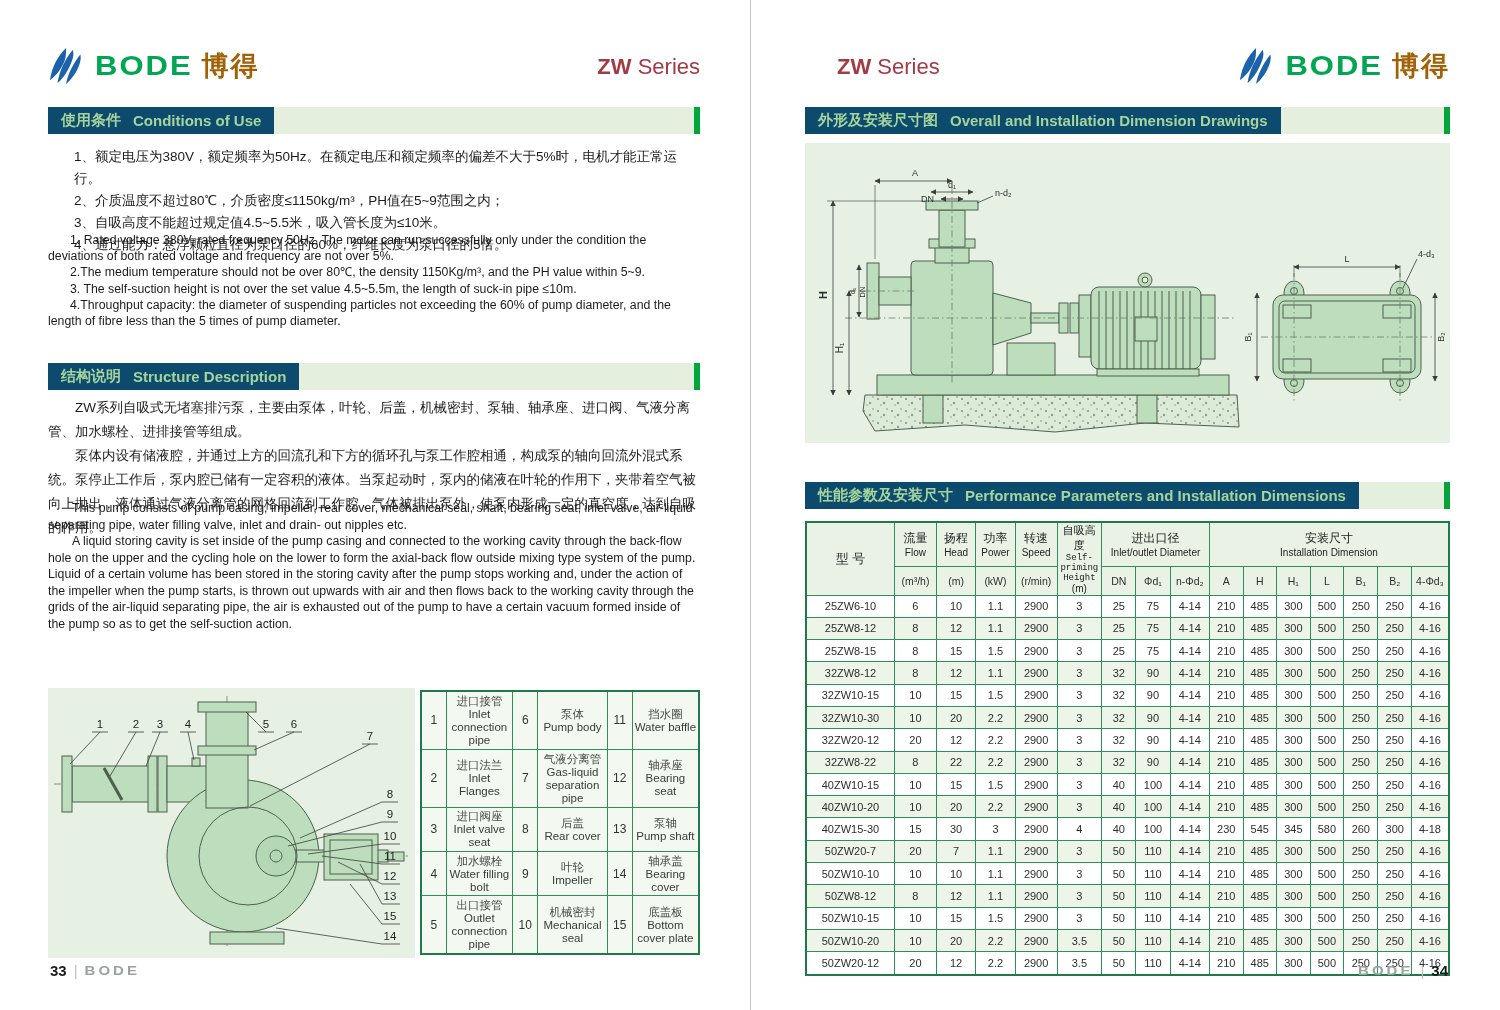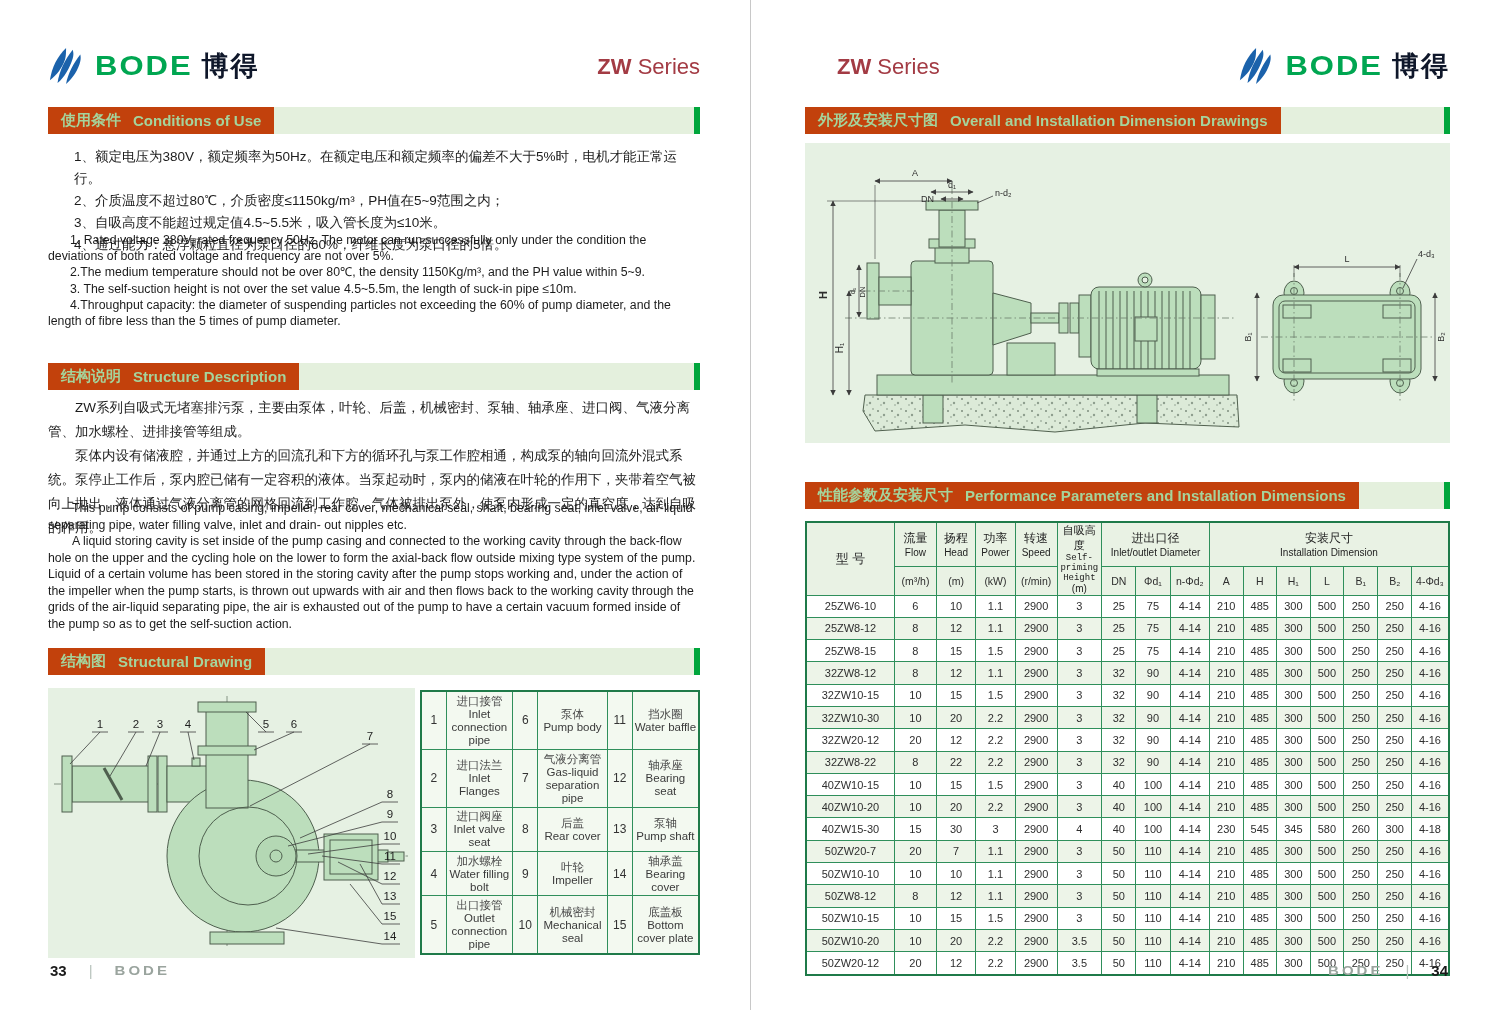--- a/index.html
+++ b/index.html
@@ -8,28 +8,28 @@
   .page-divider{position:absolute;left:750px;top:0;width:1px;height:1010px;background:#c8c8c8;}
   .page{position:absolute;top:0;height:714px;}
   .lp{left:48px;width:652px;}
   .rp{left:805px;width:645px;}
 
   
   .phead{position:absolute;top:46px;left:0;right:0;height:44px;}
   .brand{display:flex;align-items:center;gap:9px;}
   .brand.right{position:absolute;right:0;top:0;}
   .wordmark{font-weight:800;font-size:31px;color:#00a651;letter-spacing:2px;transform:scaleY(.92);}
-  .brand-cn{font-weight:800;font-size:27px;color:#0f172a;letter-spacing:2px;}
+  .brand-cn{font-weight:800;font-size:27px;color:#a16207;letter-spacing:2px;}
   .series{font-size:22px;color:#a33b44;position:absolute;top:8px;}
   .series.atright{right:0;} .series.atleft{left:0;}
   .series b{font-weight:800;margin-left:32px;}
 
   
   .bar{position:absolute;left:0;right:0;height:27px;display:flex;}
-  .bar-label{background:#c2410c;color:#a5d49c;display:flex;align-items:center;gap:12px;
+  .bar-label{background:#0c4a6e;color:#a5d49c;display:flex;align-items:center;gap:12px;
              padding:0 13px;font-weight:bold;font-size:15px;white-space:nowrap;}
   .bar-fill{flex:1;background:#e4f0dd;}
   .bar-end{width:6px;background:#00a63c;}
 
   
   .cond-cn{position:absolute;left:0;right:0;top:146px;}
   .cond-cn div{font-size:13.5px;line-height:22px;color:#1c1c1c;padding-left:26px;}
   .cond-en{position:absolute;left:0;right:0;top:232px;}
   .cond-en p{margin:0;font-size:12.3px;line-height:16.2px;color:#1c1c1c;text-indent:22px;}
 
@@ -59,21 +59,21 @@
   .perf .hcn{font-size:12px;color:#222;}
   .perf .hen{font-size:10px;color:#222;line-height:11.5px;}
   .perf .hsm{font-size:9px;line-height:10px;font-family:Liberation Mono, monospace;}
   .perf .model-h{font-size:13px;}
   .perf thead tr:first-child th{height:37px;}
   .perf thead tr:last-child td{height:23px;font-size:10.5px;background:#e9f2e4;}
   .perf tbody td{height:21.3px;font-size:11px;background:#fff;}
   .perf tbody tr:nth-child(even) td{background:#edf4e8;}
 
   
-  .foot{position:absolute;top:962px;font-size:15px;display:flex;align-items:center;gap:22px;}
+  .foot{position:absolute;top:962px;font-size:15px;display:flex;align-items:center;gap:7px;}
   .foot-l{left:2px;} .foot-r{right:2px;}
   .foot .num{font-weight:800;color:#1a1a1a;}
   .foot .sep{color:#b9c4bd;}
   .foot .foot-brand{color:#9aa49e;font-weight:800;letter-spacing:3px;transform:scaleY(.9);font-size:15px;}
 
   
   svg text{font-family:"Liberation Sans",sans-serif;}
   .fillg{fill:#bcdebc;stroke:#4e5f4e;stroke-width:1;}
   .fillg2{fill:#b4d8b4;stroke:#4e5f4e;stroke-width:1;}
   .thin{fill:none;stroke:#4e5f4e;stroke-width:1;}
@@ -138,28 +138,20 @@
     </div>
     <div class="struct-cn">
         <p>ZW系列自吸式无堵塞排污泵，主要由泵体，叶轮、后盖，机械密封、泵轴、轴承座、进口阀、气液分离管、加水螺栓、进排接管等组成。</p>
         <p>泵体内设有储液腔，并通过上方的回流孔和下方的循环孔与泵工作腔相通，构成泵的轴向回流外混式系统。泵停止工作后，泵内腔已储有一定容积的液体。当泵起动时，泵内的储液在叶轮的作用下，夹带着空气被向上抛出，液体通过气液分离管的网格回流到工作腔，气体被排出泵外，使泵内形成一定的真空度，达到自吸的作用。</p>
       </div>
     <div class="struct-en">
         <p>This pump consists of pump casing, impeller, rear cover, mechanical seal, shaft, bearing seat, inlet valve, air-liquid separating pipe, water filling valve, inlet and drain- out nipples etc.</p>
         <p>A liquid storing cavity is set inside of the pump casing and connected to the working cavity through the back-flow hole on the upper and the cycling hole on the lower to form the axial-back flow outside mixing type system of the pump. Liquid of a certain volume has been stored in the storing cavity after the pump stops working and, under the action of the impeller when the pump starts, is thrown out upwards with air and then flows back to the working cavity through the grids of the air-liquid separating pipe, the air is exhausted out of the pump to have a certain vacuum formed inside of the pump so as to get the self-suction action.</p>
       </div>
 
-    <div class="bar" style="top:648px">
-      <div class="bar-label">
-        <span class="bl-cn">结构图</span>
-        <span class="bl-en">Structural Drawing</span>
-      </div>
-      <div class="bar-fill"></div>
-        <div class="bar-end"></div>
-    </div>
 
     <div class="draw-box">
       <svg width="367" height="270" viewBox="0 0 367 270">
 
         <line class="cl" x1="6" y1="96" x2="132" y2="96"></line>
         <line class="cl" x1="179" y1="8" x2="179" y2="258"></line>
         <line class="cl" x1="140" y1="168" x2="360" y2="168"></line>
 
         <g class="fillg">
           <rect x="24" y="78" width="78" height="36"></rect>

